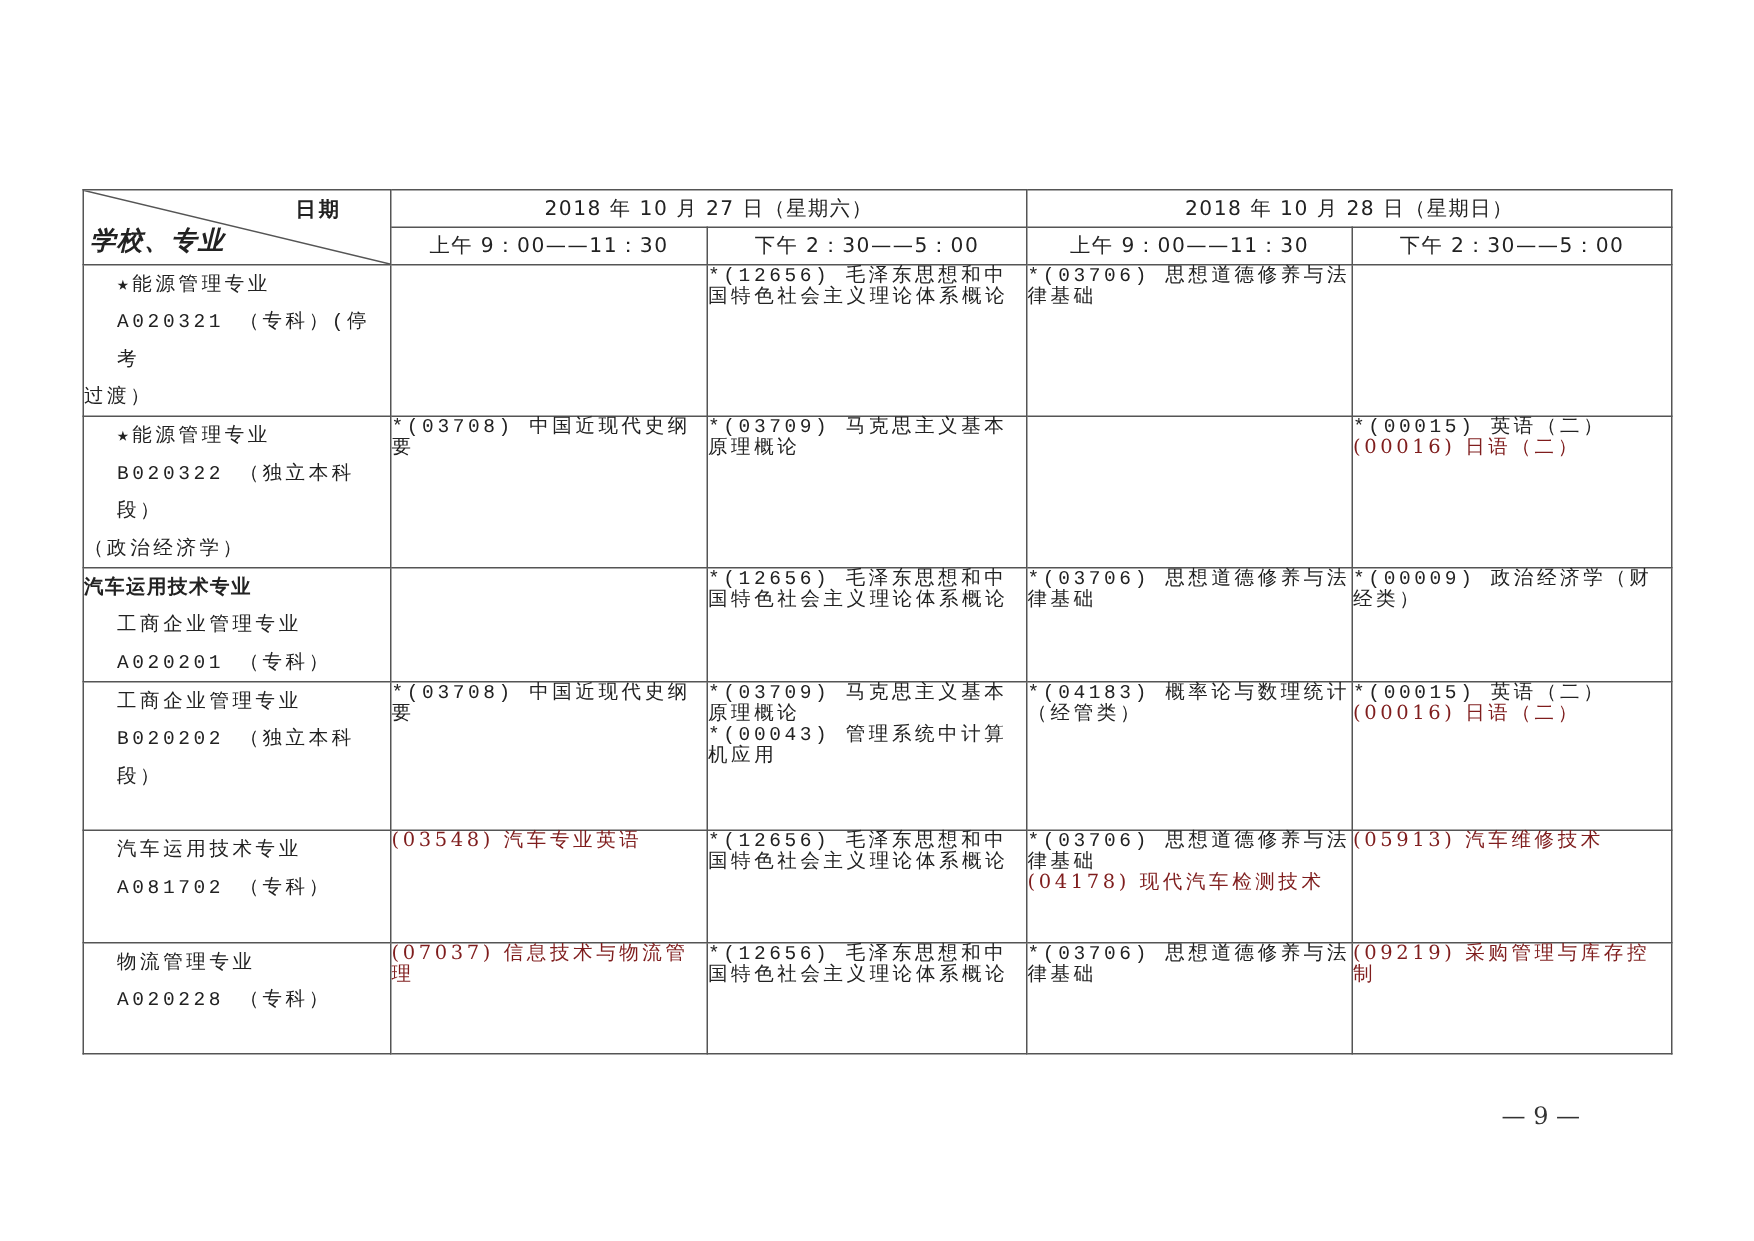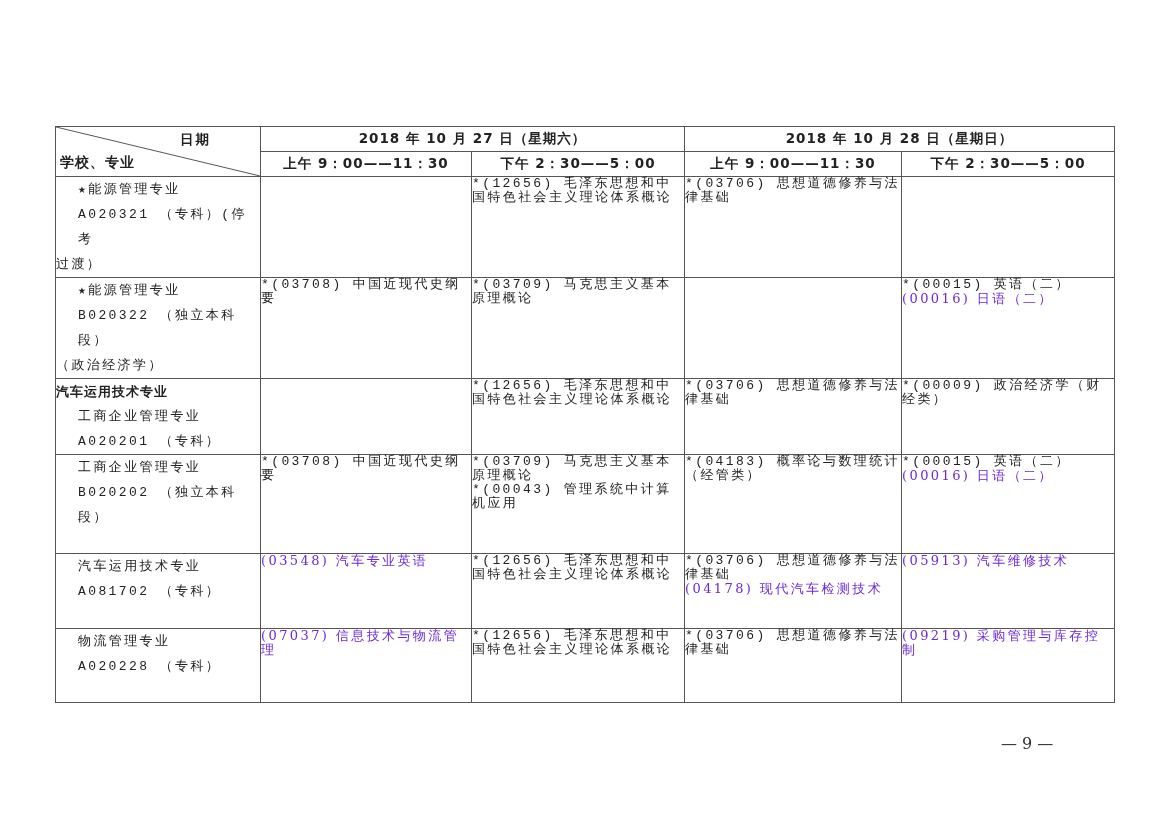--- a/index.html
+++ b/index.html
@@ -3,33 +3,33 @@
 <meta charset="utf-8">
 <style>
   html, body { margin: 0; padding: 0; background: #ffffff; }
   body { width: 1169px; height: 827px; position: relative; overflow: hidden;
          font-family: "DejaVu Serif", "Liberation Serif", serif; color: #222; }
   table.sched { position: absolute; left: 55px; top: 126px; border-collapse: collapse;
                 table-layout: fixed; width: 1059px; }
   table.sched td, table.sched th { border: 1px solid #555; padding: 0; vertical-align: top; }
   col.c0 { width: 205px; } col.c1 { width: 211px; } col.c2 { width: 213px; }
   col.c3 { width: 217px; } col.c4 { width: 213px; }
-  .hdr { font-weight: bold; font-size: 13.5px; text-align: center; vertical-align: middle !important;
+  .hdr { font-weight: normal; font-size: 13.5px; text-align: center; vertical-align: middle !important;
          height: 24px; letter-spacing: 1px; font-family: "DejaVu Sans", "Liberation Sans", sans-serif; }
   .diag { position: relative; height: 49px; }
   .diag svg { position: absolute; left: 0; top: 0; width: 100%; height: 100%; }
-  .diag .top { position: absolute; right: 49px; top: 4px; font-weight: bold; font-size: 13.5px;
+  .diag .top { position: absolute; right: 32px; top: 4px; font-weight: bold; font-size: 13.5px;
                font-family: "DejaVu Sans", "Liberation Sans", sans-serif; letter-spacing: 2px; }
-  .diag .bot { position: absolute; left: 4px; bottom: 4px; font-weight: bold; font-size: 14px;
-               font-family: "DejaVu Sans", "Liberation Sans", sans-serif; letter-spacing: 1px; }
+  .diag .bot { position: absolute; left: 4px; bottom: 4px; font-weight: bold; font-size: 17px;
+               font-family: "DejaVu Sans", "Liberation Sans", sans-serif; letter-spacing: 1px; font-style: italic; }
   .cell { font-size: 13px; line-height: 14px; padding: 1px 4px 0 5px; letter-spacing: 2.4px; }
   .school { font-size: 13px; line-height: 25px; padding: 1px 3px 0 4px; letter-spacing: 2.4px; }
   .school .ind { padding-left: 22px; display: block; }
   .school .bold { font-weight: bold; font-family: "DejaVu Sans", "Liberation Sans", sans-serif; letter-spacing: 1px; display:block; }
-  .red { color: #6d28d9; display: block; }
+  .red { color: #7f1d1d; display: block; }
   .blk { display: block; font-family: Liberation Mono, monospace; }
   .r1 { height: 95px; } .r2 { height: 75px; } .r3 { height: 75px; }
   .r4 { height: 99px; } .r5 { height: 75px; } .r6 { height: 74px; }
   .pagenum { position: absolute; left: 1001px; top: 734px; font-size: 16px; color: #333;
              font-family: "DejaVu Serif", "Liberation Serif", serif; }
 </style>
 </head>
 <body>
 
 <table class="sched">

